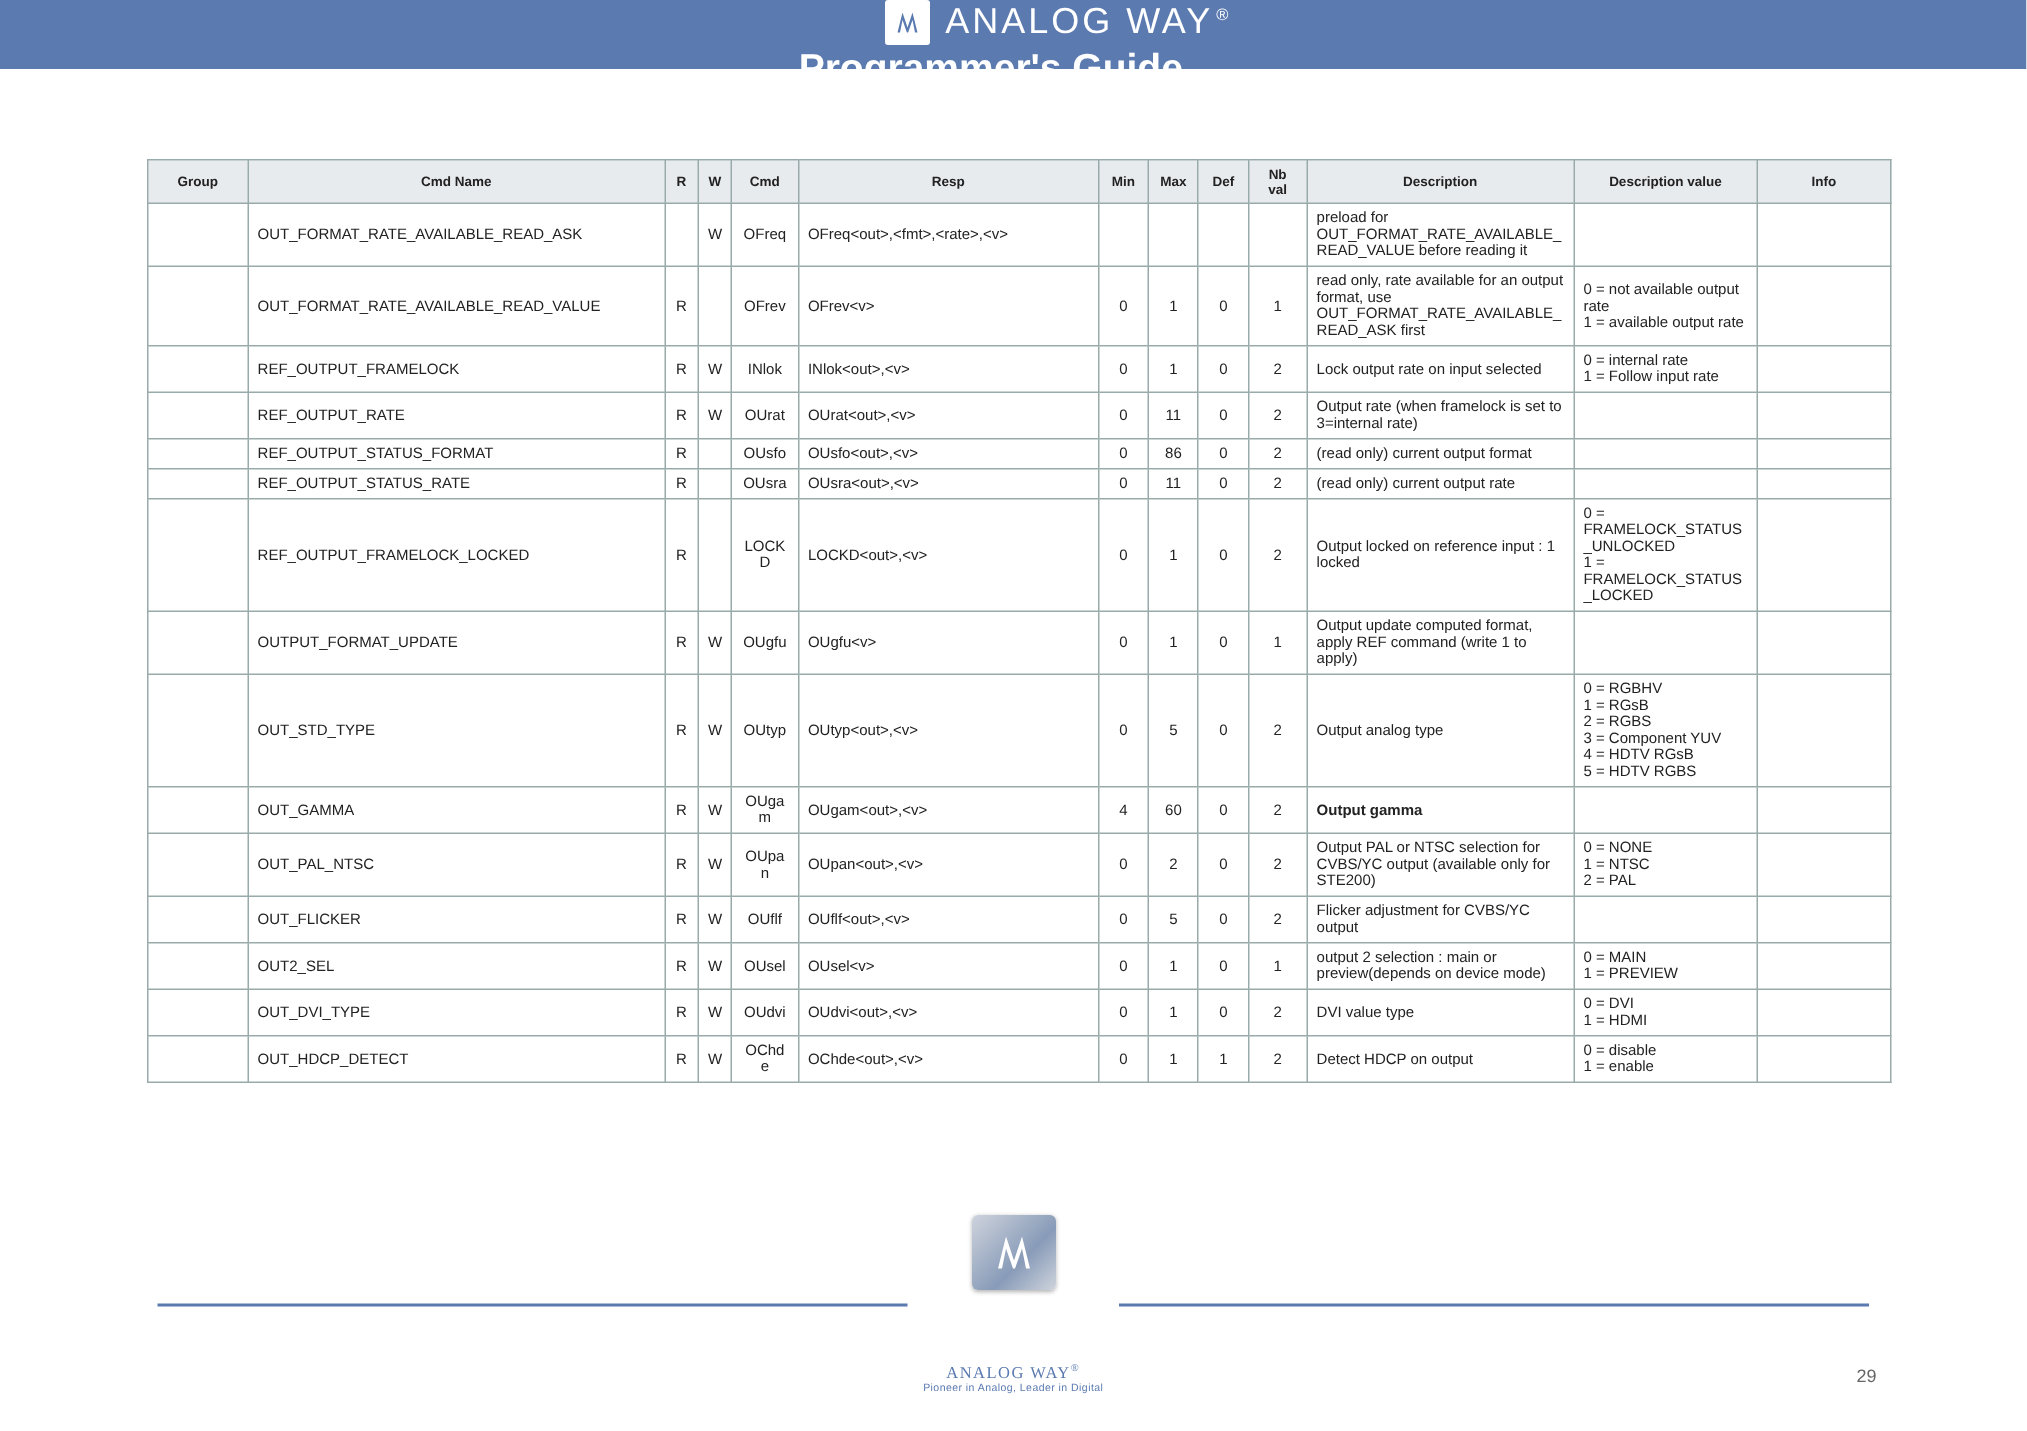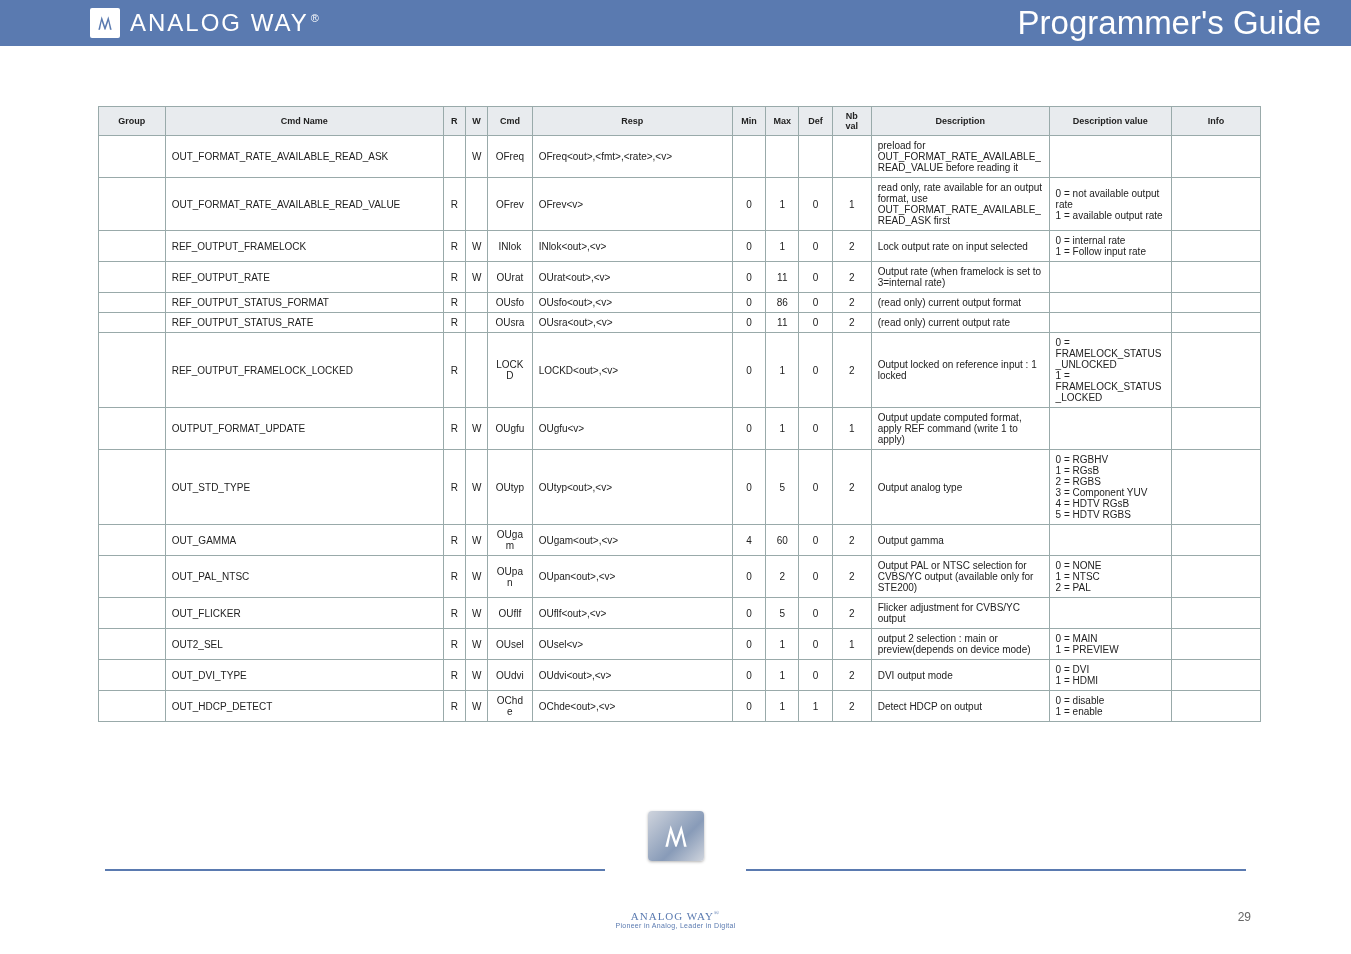--- a/index.html
+++ b/index.html
@@ -1,22 +1,22 @@
 <!DOCTYPE html>
 <html><head>
 <meta charset="utf-8">
 <style>
   html,body{margin:0;padding:0;width:1351px;height:954px;font-family:Arial,Helvetica,sans-serif;background:#fff;color:#222;}
-  .topbar{background:#5a7ab0;height:46px;width:100%;display:flex;align-items:center;justify-content:space-between;padding:0 30px 0 0;box-sizing:border-box;}
+  .topbar{background:#5a7ab0;height:46px;width:100%;display:flex;align-items:center;justify-content:space-between;padding:0 30px 0 0;box-sizing:border-box;flex-direction:column;}
   .topbar-left{display:flex;align-items:center;padding-left:90px;}
   .logo-box{width:30px;height:30px;background:#fff;display:flex;align-items:center;justify-content:center;border-radius:2px;}
   .logo-box svg{width:20px;height:20px;}
   .brand{color:#fff;font-size:24px;letter-spacing:2px;margin-left:10px;font-weight:300;}
   .brand .sup{font-size:11px;vertical-align:super;margin-left:2px;}
-  .guide{color:#fff;font-size:33px;font-weight:normal;}
+  .guide{color:#fff;font-size:26px;font-weight:bold;}
 
   .page{padding:60px 90px 0 98px;}
   table.spec{border-collapse:collapse;width:100%;font-size:10px;table-layout:fixed;}
   table.spec th,table.spec td{border:1px solid #9aa;padding:4px 6px;vertical-align:middle;word-wrap:break-word;}
   table.spec th{background:#e8ebee;font-weight:bold;text-align:center;font-size:9px;}
   table.spec td{background:#fff;}
   table.spec td.c{text-align:center;}
 
   col.c-group{width:60px;}
   col.c-cmdname{width:250px;}
@@ -237,21 +237,21 @@
           <td style="white-space: pre-line;"></td>
           <td style="white-space: pre-line;">OUT_GAMMA</td>
           <td class="c" style="white-space: pre-line;">R</td>
           <td class="c" style="white-space: pre-line;">W</td>
           <td class="c" style="white-space: pre-line;">OUgam</td>
           <td style="white-space: pre-line;">OUgam&lt;out&gt;,&lt;v&gt;</td>
           <td class="c" style="white-space: pre-line;">4</td>
           <td class="c" style="white-space: pre-line; text-align: center;">60</td>
           <td class="c" style="white-space: pre-line;">0</td>
           <td class="c" style="white-space: pre-line;">2</td>
-          <td style="white-space: pre-line;">Output gamma</td>
+          <td style="white-space: pre-line; font-weight: bold;">Output gamma</td>
           <td style="white-space: pre-line;"></td>
           <td style="white-space: pre-line;"></td>
         </tr>
         <tr>
           <td style="white-space: pre-line;"></td>
           <td style="white-space: pre-line;">OUT_PAL_NTSC</td>
           <td class="c" style="white-space: pre-line;">R</td>
           <td class="c" style="white-space: pre-line;">W</td>
           <td class="c" style="white-space: pre-line;">OUpan</td>
           <td style="white-space: pre-line;">OUpan&lt;out&gt;,&lt;v&gt;</td>
@@ -300,21 +300,21 @@
           <td style="white-space: pre-line;"></td>
           <td style="white-space: pre-line;">OUT_DVI_TYPE</td>
           <td class="c" style="white-space: pre-line;">R</td>
           <td class="c" style="white-space: pre-line;">W</td>
           <td class="c" style="white-space: pre-line;">OUdvi</td>
           <td style="white-space: pre-line;">OUdvi&lt;out&gt;,&lt;v&gt;</td>
           <td class="c" style="white-space: pre-line;">0</td>
           <td class="c" style="white-space: pre-line;">1</td>
           <td class="c" style="white-space: pre-line;">0</td>
           <td class="c" style="white-space: pre-line;">2</td>
-          <td style="white-space: pre-line;">DVI output mode</td>
+          <td style="white-space: pre-line;">DVI value type</td>
           <td style="white-space: pre-line;">0 = DVI
 1 = HDMI</td>
           <td style="white-space: pre-line;"></td>
         </tr>
         <tr>
           <td style="white-space: pre-line;"></td>
           <td style="white-space: pre-line;">OUT_HDCP_DETECT</td>
           <td class="c" style="white-space: pre-line;">R</td>
           <td class="c" style="white-space: pre-line;">W</td>
           <td class="c" style="white-space: pre-line;">OChde</td>

